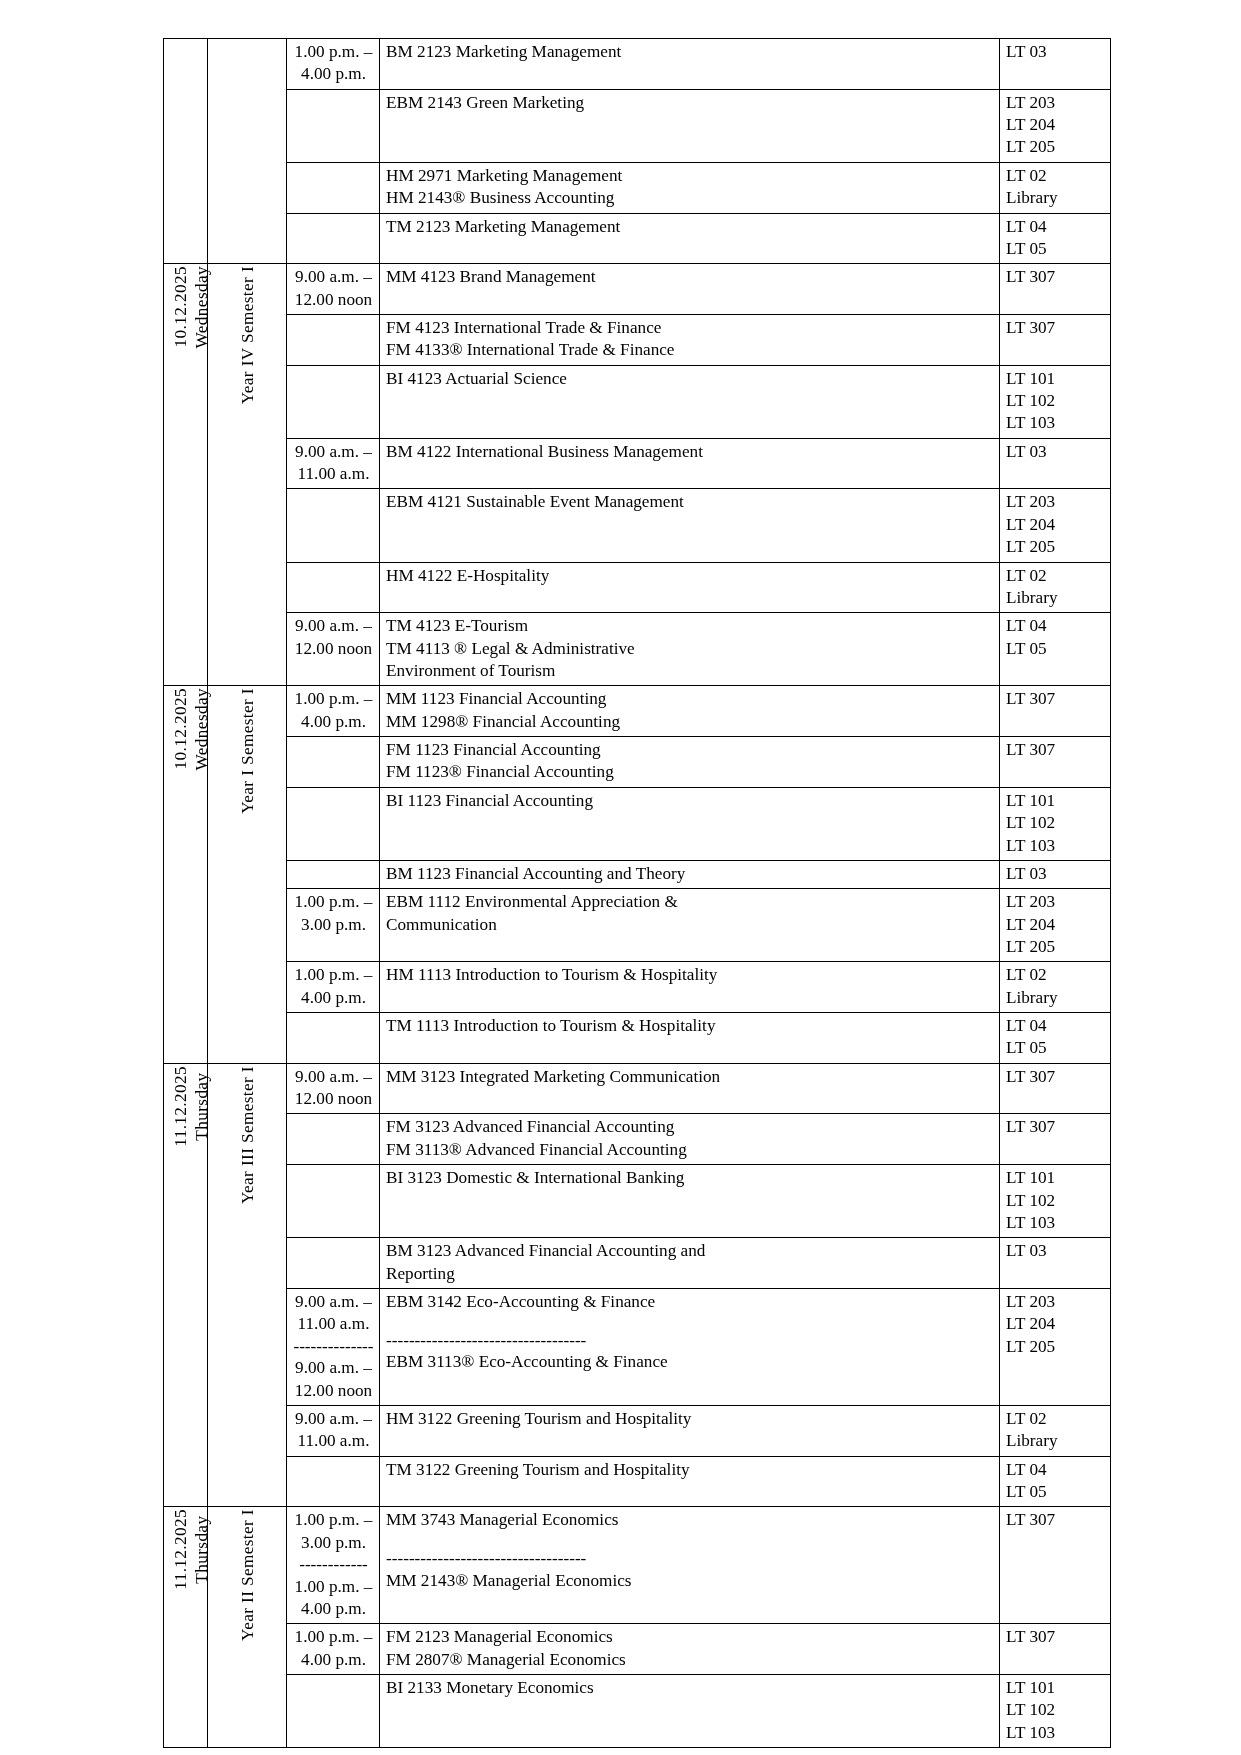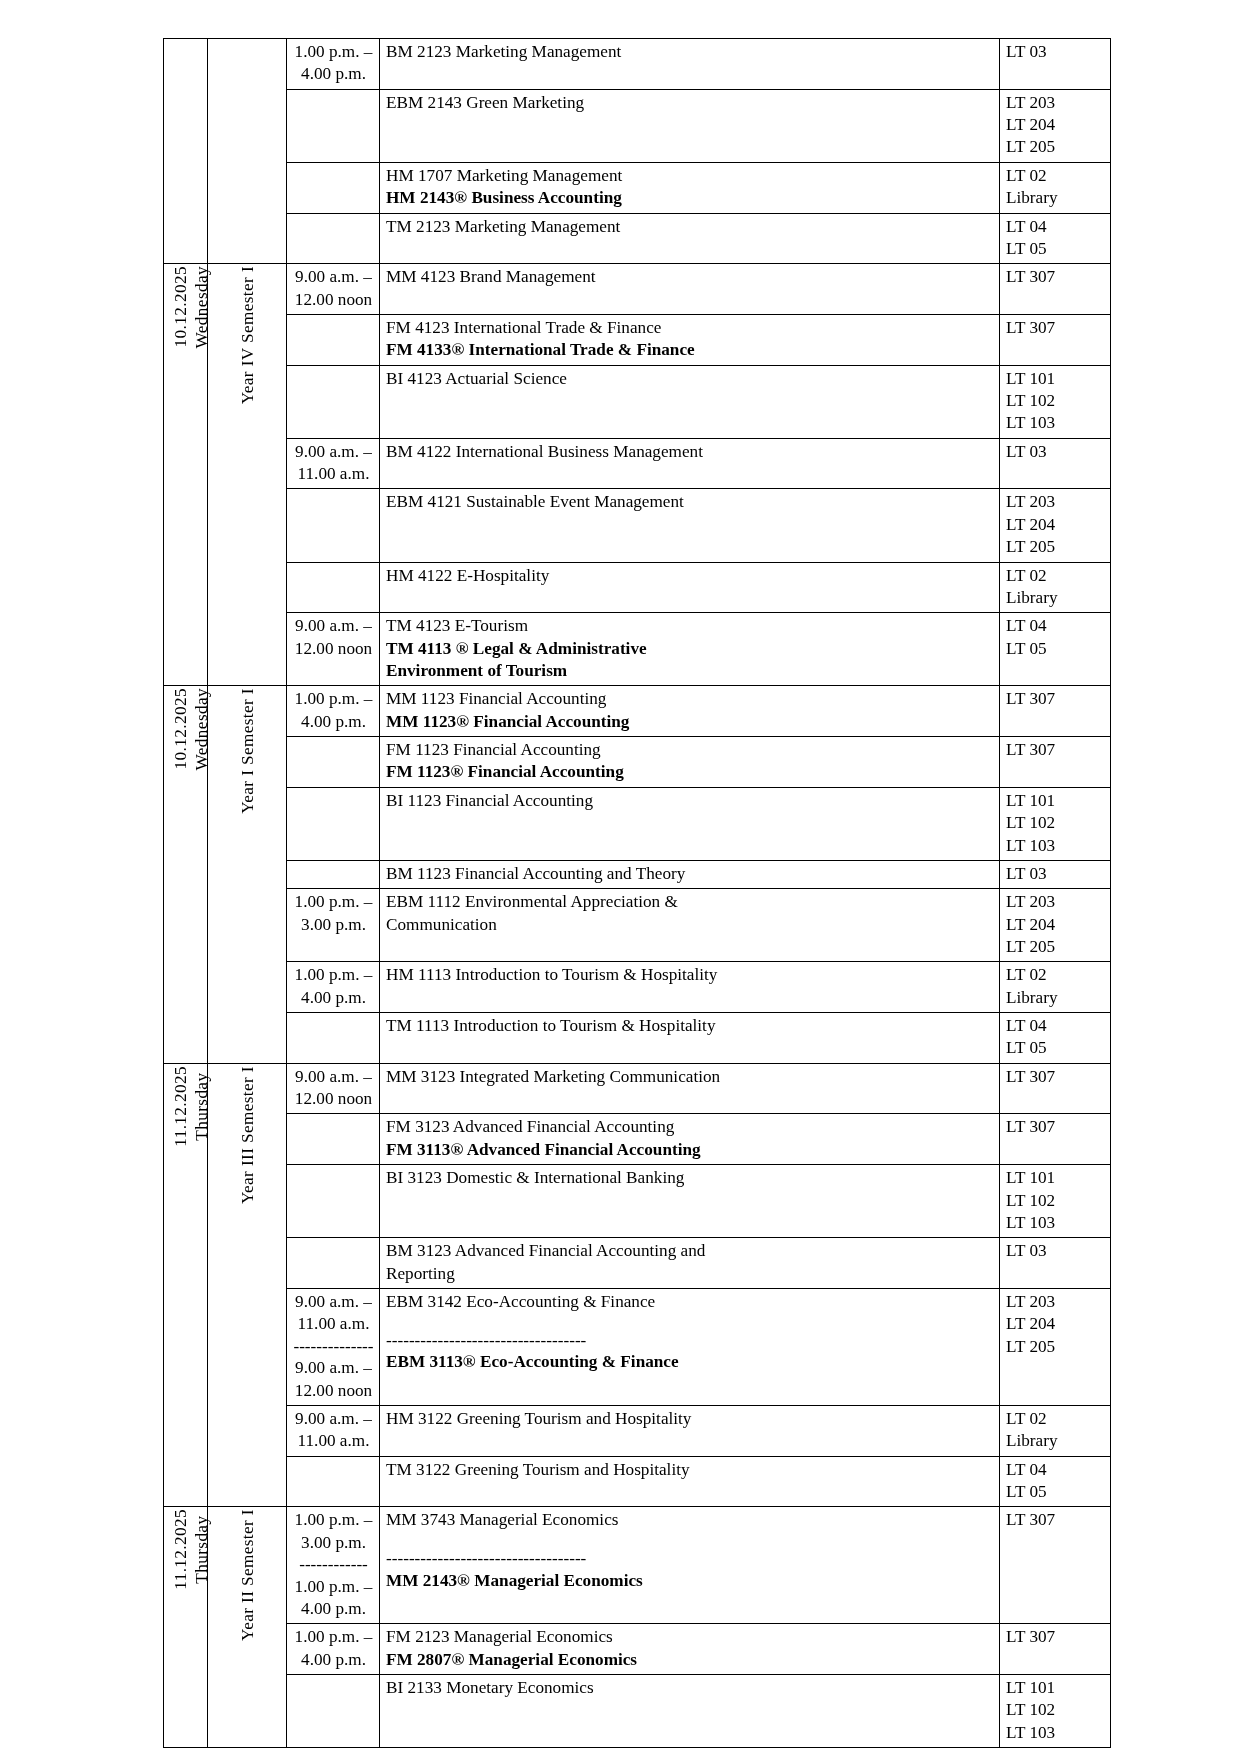--- a/index.html
+++ b/index.html
@@ -63,21 +63,21 @@
     white-space: pre-line;
   }
   td.venue-cell {
     text-align: left;
     padding-left: 2px;
     padding-right: 8px;
     white-space: pre-line;
   }
   td.course-cell { text-align: left; }
 
-  .bold { font-weight: bold; }
+  .bold { font-weight: normal; }
   .sep {
     font-family: "Liberation Serif", "DejaVu Serif", serif;
     letter-spacing: 0px;
     white-space: nowrap;
     overflow: hidden;
     display: block;
     line-height: 1.25;
   }
   .time-sub { display: block; white-space: pre-line; }
   .spacer-line { display: block; height: 0.95em; }
@@ -114,21 +114,21 @@
             <span class="spacer-line">&nbsp;</span>
             <span class="spacer-line">&nbsp;</span>
           </td>
           <td class="venue-cell">LT 203
 LT 204
 LT 205</td>
         </tr>
         <tr>
           <td class="time-cell"></td>
           <td class="course-cell">
-            <span class="line">HM 1707 Marketing Management</span>
+            <span class="line">HM 2971 Marketing Management</span>
             <span class="line bold">HM 2143® Business Accounting</span>
           </td>
           <td class="venue-cell">LT 02
 Library</td>
         </tr>
         <tr>
           <td class="time-cell"></td>
           <td class="course-cell">
             <span class="line">TM 2123 Marketing Management</span>
             <span class="spacer-line">&nbsp;</span>
@@ -206,21 +206,21 @@
 LT 05</td>
         </tr>
         <tr>
           <td class="date-cell" rowspan="7"><span class="vert">10.12.2025
 Wednesday</span></td>
           <td class="year-cell" rowspan="7"><span class="vert">Year I Semester I</span></td>
           <td class="time-cell">1.00 p.m. –
 4.00 p.m.</td>
           <td class="course-cell">
             <span class="line">MM 1123 Financial Accounting</span>
-            <span class="line bold">MM 1123® Financial Accounting</span>
+            <span class="line bold">MM 1298® Financial Accounting</span>
           </td>
           <td class="venue-cell">LT 307</td>
         </tr>
         <tr>
           <td class="time-cell"></td>
           <td class="course-cell">
             <span class="line">FM 1123 Financial Accounting</span>
             <span class="line bold">FM 1123® Financial Accounting</span>
           </td>
           <td class="venue-cell">LT 307</td>

